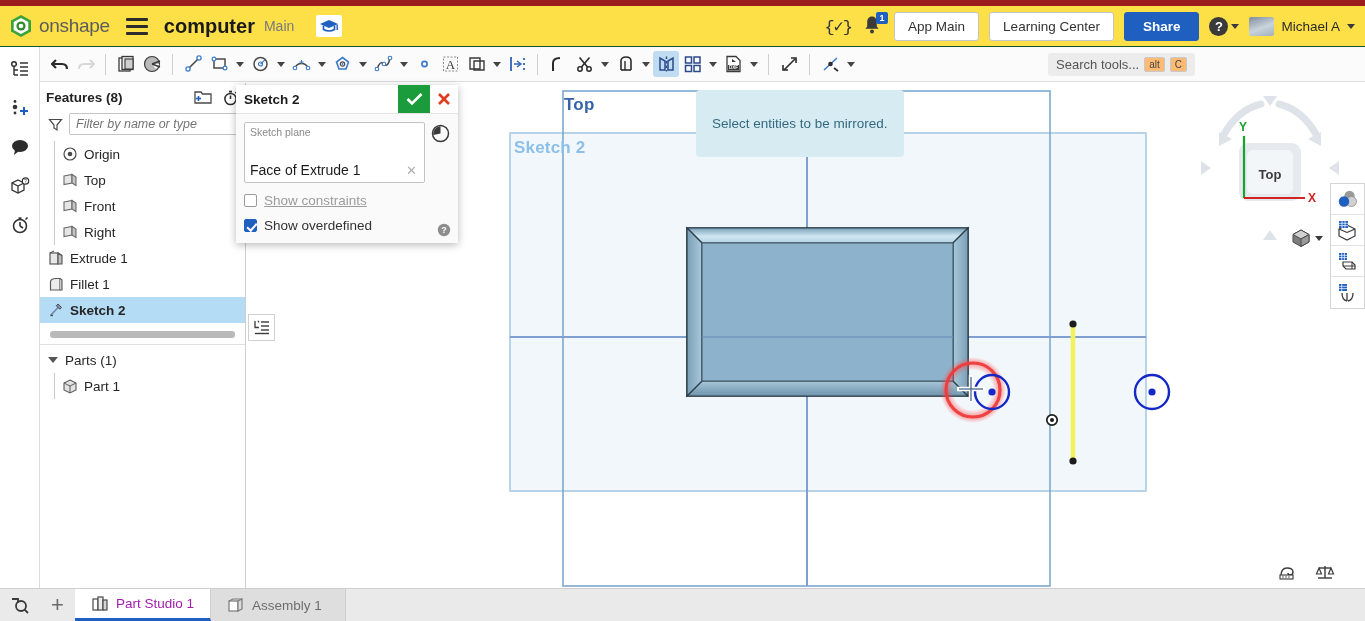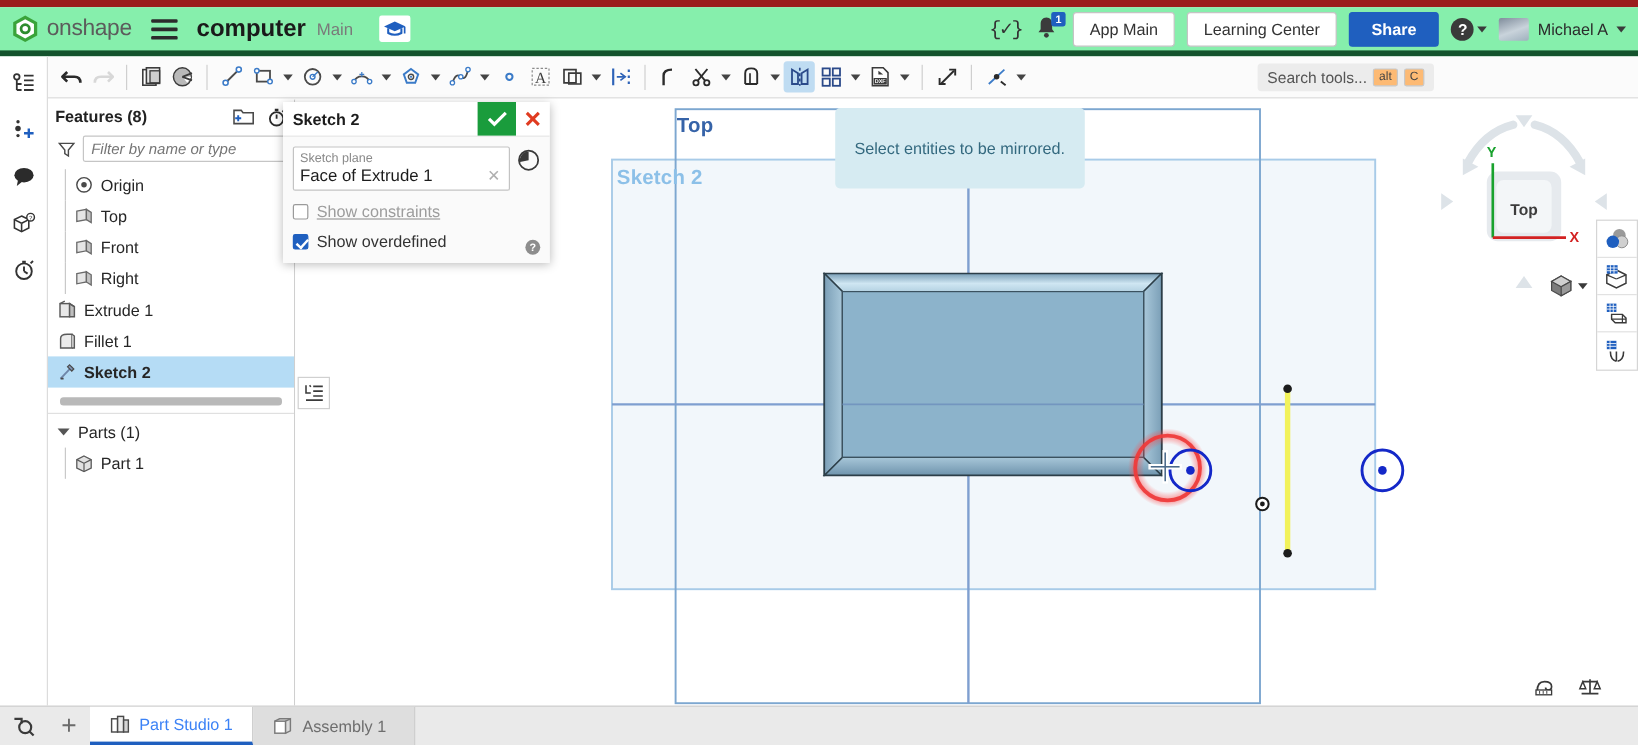--- a/index.html
+++ b/index.html
@@ -11,21 +11,21 @@
     background:#ffffff;
     position:relative;
   }
 
   
   #red-strip { position:absolute; left:0; top:0; width:1365px; height:6px; background:#9b1c1c; }
 
   
   #header {
     position:absolute; left:0; top:6px; width:1365px; height:41px;
-    background:#86efac; border-bottom:5px solid #14532d;
+    background:#fde047; border-bottom:1px solid #14532d;
     display:flex; align-items:center;
   }
   .logo-wrap { display:flex; align-items:center; margin-left:10px; }
   .logo-mark { width:22px; height:24px; position:relative; }
   .logo-text { font-size:19px; color:#5c5c5c; margin-left:7px; letter-spacing:-0.3px; }
   .hamburger { margin-left:16px; width:22px; display:flex; flex-direction:column; gap:4px; cursor:pointer; }
   .hamburger span { display:block; height:3px; background:#2b2b2b; border-radius:1px; }
   .doc-title { font-size:20px; font-weight:bold; color:#1a1a1a; margin-left:16px; }
   .doc-branch { font-size:14px; color:#7a7a7a; margin-left:9px; }
   .grad-icon { margin-left:22px; width:26px; height:22px; display:flex; align-items:center; justify-content:center; background:#fff; border-radius:2px;}
@@ -121,21 +121,21 @@
     background:#fff; box-shadow:0 2px 8px rgba(0,0,0,0.28); z-index:40;
   }
   #sd-head { display:flex; align-items:stretch; height:29px; background:#fff; border-bottom:1px solid #e3e3e3; }
   #sd-head .sd-title { flex:1; display:flex; align-items:center; padding-left:8px; font-weight:bold; font-size:13.5px; color:#1c1c1c; }
   #sd-ok { width:32px; background:#1a9c3c; display:flex; align-items:center; justify-content:center; cursor:pointer; }
   #sd-cancel { width:28px; display:flex; align-items:center; justify-content:center; cursor:pointer; }
   #sd-body { padding:8px 8px 10px 8px; background:#fafafa; }
   #sd-planerow { display:flex; align-items:flex-start; gap:6px; }
   #sd-planebox { flex:1; border:1px solid #c3c3c3; background:#fff; border-radius:2px; padding:3px 5px 4px 5px; }
   .sd-lbl { font-size:10.5px; color:#8a8a8a; }
-  #sd-planeval { display:flex; align-items:center; }
+  #sd-planeval { display:flex; align-items:center;margin-top:24px; }
   #sd-planeval .val { flex:1; font-size:14px; color:#1c1c1c; }
   .x-clear { color:#b0b0b0; font-size:13px; cursor:pointer; padding:0 2px; }
   .chk-row { display:flex; align-items:center; gap:7px; margin-top:10px; font-size:13.5px; }
   .chkbox { width:13px; height:13px; border:1px solid #9a9a9a; background:#fff; border-radius:2px; flex:0 0 auto; }
   .chkbox.on { background:#1f5fbf; border-color:#1f5fbf; position:relative; }
   .chkbox.on::after {
     content:""; position:absolute; left:4px; top:0.5px; width:3.5px; height:8px;
     border:solid #fff; border-width:0 2px 2px 0; transform:rotate(42deg);
   }
   .chk-lbl.dim { color:#9c9c9c;text-decoration:underline; }
@@ -182,21 +182,21 @@
   #tabbar {
     position:absolute; left:0; bottom:0; width:1365px; height:33px;
     background:#eaeaea; border-top:1px solid #cfcfcf; display:flex; align-items:stretch;
   }
   #tb-zoom { width:40px; display:flex; align-items:center; justify-content:center; cursor:pointer; }
   #tb-plus { width:35px; display:flex; align-items:center; justify-content:center; font-size:22px; color:#6b6b6b; cursor:pointer; }
   .doc-tab {
     display:flex; align-items:center; gap:8px; padding:0 16px; cursor:pointer;
     font-size:13.5px; color:#6e6e6e; background:#dedede; border-right:1px solid #cfcfcf; min-width:135px;
   }
-  .doc-tab.active { background:#fff; color:#3b82f6; border-bottom:3px solid #1f5fbf; }
+  .doc-tab.active { background:#fff; color:#a21caf; border-bottom:3px solid #1f5fbf; }
   #tabbar-fill { flex:1; }
 
   .icon-svg { display:block; }
 </style>
 </head>
 <body>
 
 <div id="red-strip"></div>
 
 <div id="header">

